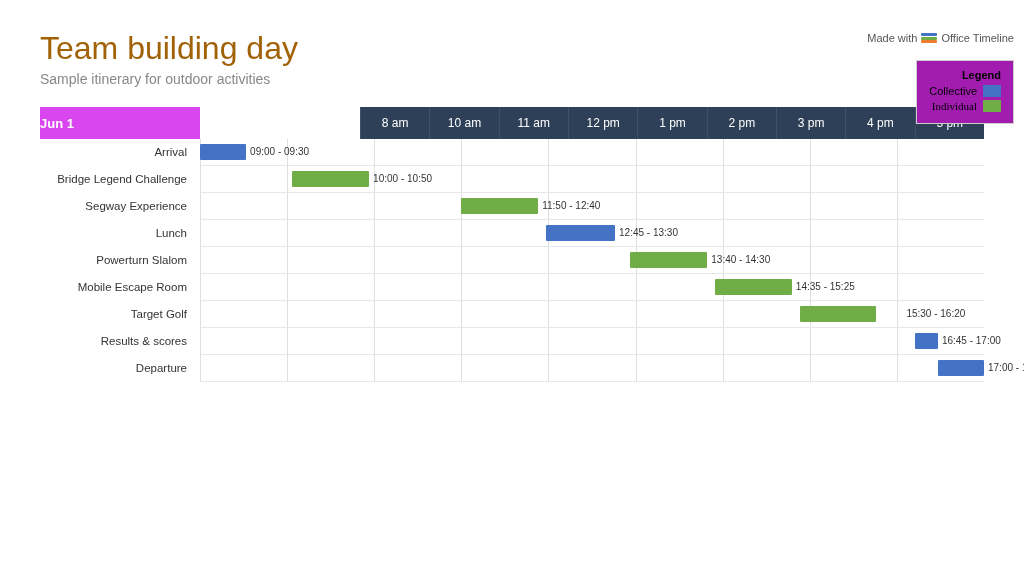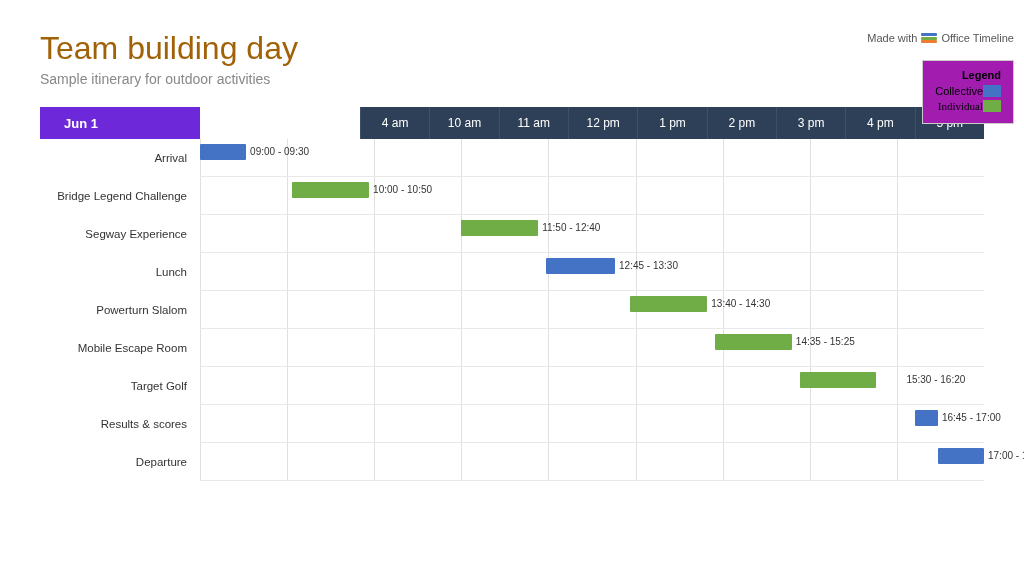--- a/index.html
+++ b/index.html
@@ -43,44 +43,44 @@
       display: flex;
       height: 32px;
       background: #2e4057;
       margin-left: 160px;
       margin-right: 0;
     }
 
     .gantt-label-header {
       width: 160px;
       min-width: 160px;
-      background: #6d28d9;
-      display: flex;
-      align-items: center;
-      padding-left: 24px;
+      background: #d946ef;
+      display: flex;
+      align-items: center;
+      padding-left: 0;
       color: #fff;
       font-size: 13px;
       font-weight: 600;
     }
 
     .time-col {
       flex: 1;
       display: flex;
       align-items: center;
       justify-content: center;
       color: #fff;
       font-size: 12px;
       font-weight: 400;
       border-left: 1px solid #3d5068;
     }
 
     .gantt-row {
       display: flex;
       align-items: center;
-      height: 38px;
+      height: 27px;
       border-bottom: 1px solid #e8e8e8;
       position: relative;
     }
 
     .gantt-row-label {
       position: absolute;
       left: -160px;
       width: 155px;
       font-size: 11.5px;
       color: #333;
@@ -138,20 +138,21 @@
       font-size: 11px;
       text-align: right;
       margin-bottom: 4px;
     }
 
     .legend-item {
       display: flex;
       align-items: center;
       justify-content: flex-end;
       margin-bottom: 3px;
+      gap: 6px;
     }
 
     .legend-color {
       width: 18px;
       height: 12px;
       display: inline-block;
     }
 
     .made-with {
       position: absolute;
@@ -186,21 +187,21 @@
 
 <div class="page">
   <h1 class="title">Team building day</h1>
   <p class="subtitle">Sample itinerary for outdoor activities</p>
 
   <div class="gantt-wrapper">
 
     <div style="display:flex;">
       <div class="gantt-label-header">Jun 1</div>
       <div class="gantt-header" style="flex:1;" id="gantt-header-cols">
-          <div class="time-col">4 am</div>
+          <div class="time-col">8 am</div>
           <div class="time-col">10 am</div>
           <div class="time-col">11 am</div>
           <div class="time-col">12 pm</div>
           <div class="time-col">1 pm</div>
           <div class="time-col">2 pm</div>
           <div class="time-col">3 pm</div>
           <div class="time-col">4 pm</div>
           <div class="time-col">5 pm</div>
         </div>
     </div>

